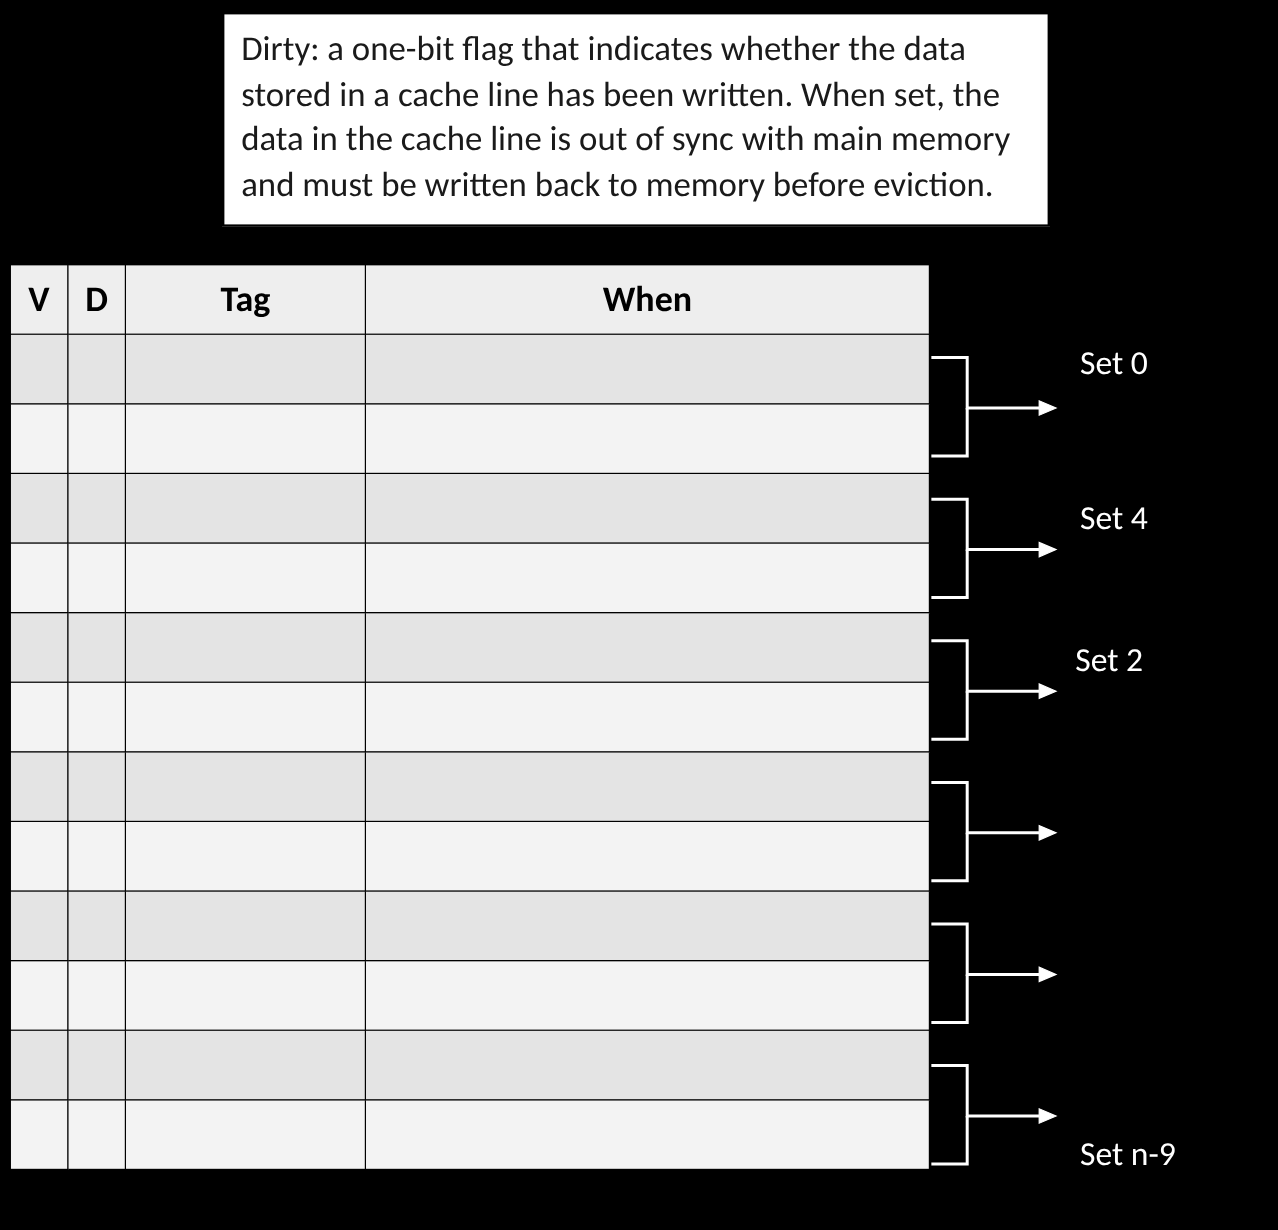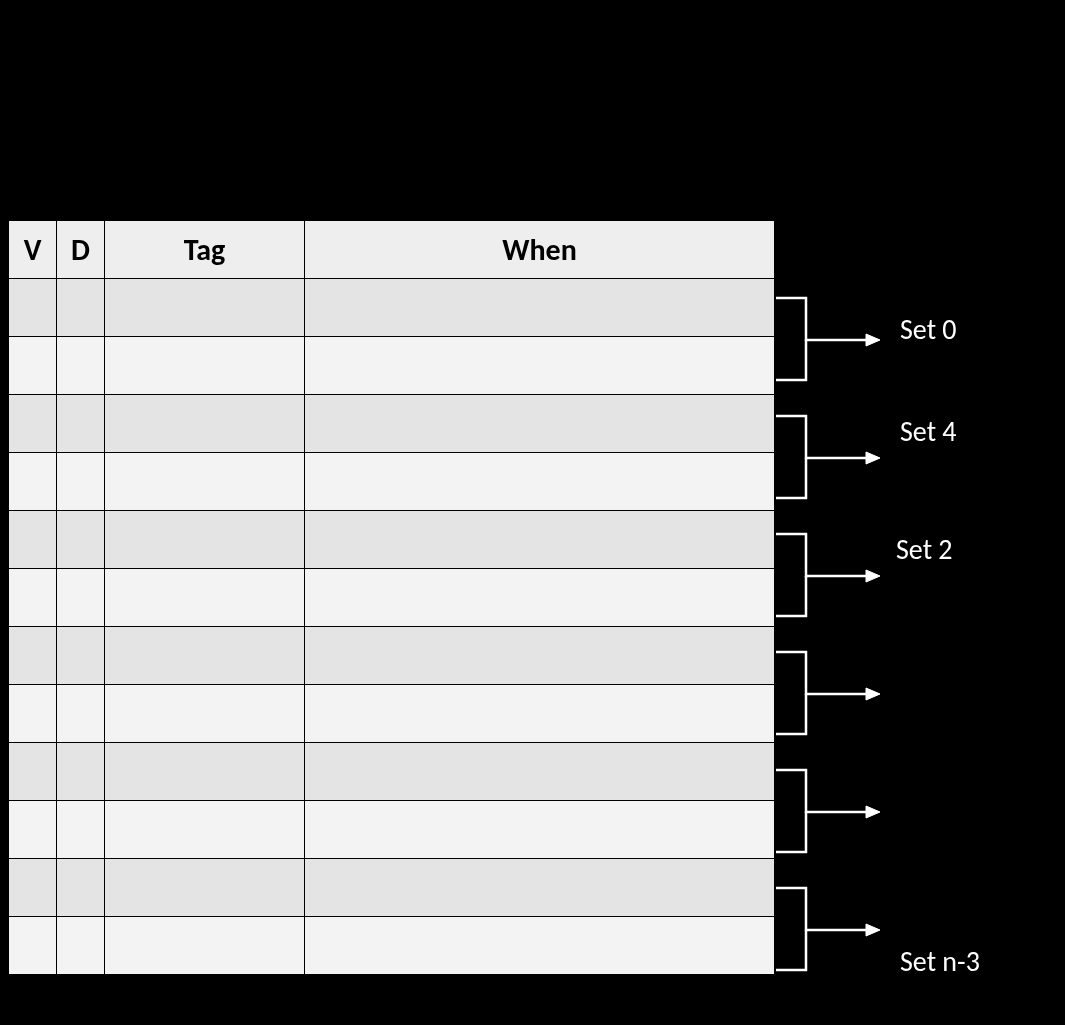--- a/index.html
+++ b/index.html
@@ -72,20 +72,23 @@
   .arrow {
     position: absolute;
     stroke: #fff;
     fill: #fff;
   }
 </style>
 </head>
 <body>
 <div class="stage">
 
+  <div class="callout">
+    <span>Dirty: a one-bit flag that indicates whether the data stored in a cache line has been written.  When set, the data in the cache line is out of sync with main memory and must be written back to memory before eviction.</span>
+  </div>
 
   <table class="cache-table">
     <colgroup>
       <col class="col-v">
         <col class="col-d">
         <col class="col-tag">
         <col class="col-data">
     </colgroup>
     <thead>
       <tr>
@@ -164,24 +167,24 @@
         </tr>
       <tr class="row-light">
           <td></td>
           <td></td>
           <td></td>
           <td></td>
         </tr>
     </tbody>
   </table>
 
-  <div class="set-label" style="left:900px; top:316px;">Set 0</div>
+  <div class="set-label" style="left:900px; top:289px;">Set 0</div>
   <div class="set-label" style="left:900px; top:418px;">Set 4</div>
   <div class="set-label" style="left:896px; top:536px;">Set 2</div>
-  <div class="set-label" style="left:900px; top:948px;">Set n-3</div>
+  <div class="set-label" style="left:900px; top:948px;">Set n-9</div>
 
   <svg class="arrow" style="left:776px; top:280px;" width="120" height="120">
     <path d="M0 18 H30 V60 H90" stroke-width="2.5" fill="none"></path>
     <path d="M0 100 H30 V60" stroke-width="2.5" fill="none"></path>
     <polygon points="90,54 90,66 104,60"></polygon>
   </svg>
   <svg class="arrow" style="left:776px; top:398px;" width="120" height="120">
     <path d="M0 18 H30 V60 H90" stroke-width="2.5" fill="none"></path>
     <path d="M0 100 H30 V60" stroke-width="2.5" fill="none"></path>
     <polygon points="90,54 90,66 104,60"></polygon>

